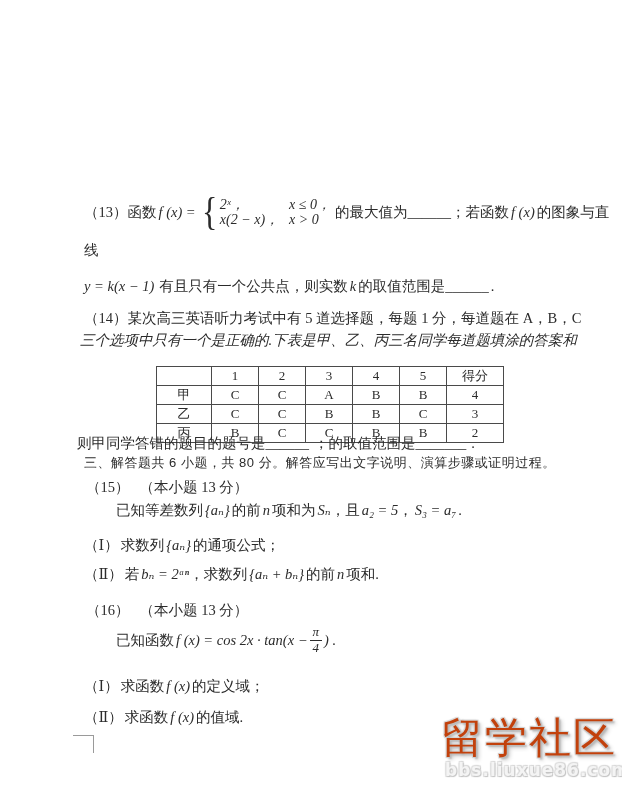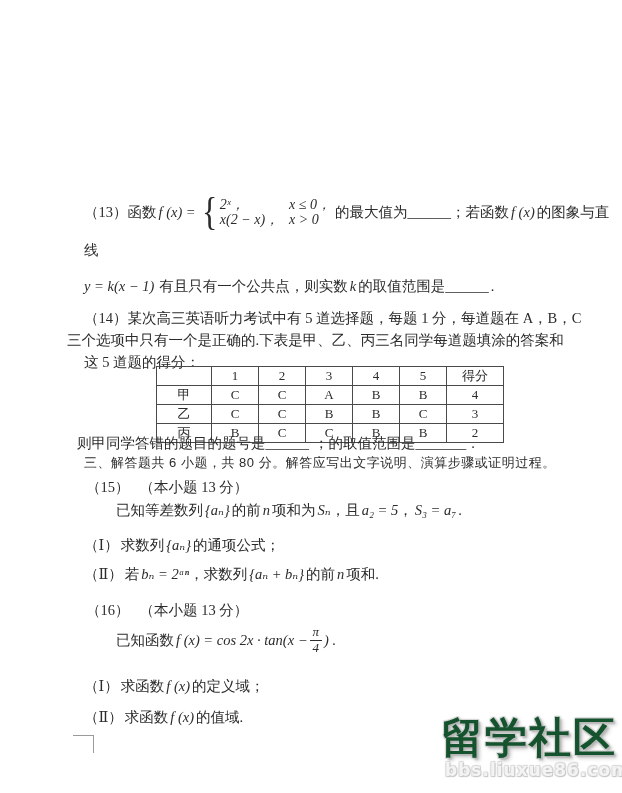--- a/index.html
+++ b/index.html
@@ -32,22 +32,22 @@
   table.ans td{border:1px solid #4a4a4a;text-align:center;height:15px;padding:0 2px;}
   td.c-name{width:50px;}
   td.c-q{width:42px;}
   td.c-score{width:52px;}
   
   .corner{position:absolute;left:73px;top:735px;width:20px;height:17px;border-top:1px solid #9a9a9a;border-right:1px solid #9a9a9a;}
   
   .wm-title{
     position:absolute;left:441px;top:710px;
     font-family:"DejaVu Sans","Liberation Sans",sans-serif;
-    font-size:42px;font-weight:bold;letter-spacing:2px;
-    color:#14532d;
+    font-size:42px;font-weight:normal;letter-spacing:2px;
+    color:#c2410c;
     text-shadow:2px 2px 2px #b5b5b5,-1px -1px 1px #d6d6d6,1px -1px 1px #cfcfcf,-1px 1px 1px #cfcfcf,3px 3px 4px #c9c9c9;
   }
   .wm-url{
     position:absolute;left:445px;top:760px;
     font-family:"DejaVu Sans","Liberation Sans",sans-serif;
     font-size:17px;font-weight:bold;letter-spacing:1px;
     color:#f4f4f4;
     text-shadow:1px 1px 1px #c2c2c2,-1px -1px 1px #dcdcdc,1px -1px 1px #d4d4d4,-1px 1px 1px #d4d4d4;
   }
   .gapL{margin-left:5px;} .gapS{margin-left:2px;}
@@ -82,22 +82,21 @@
   <div class="abs row" style="left:84px;top:277px;">
     <span class="m">y = k(x − 1)</span>
     <span class="cn gapL">有且只有一个公共点，则实数</span>
     <span class="m gapS">k</span>
     <span class="cn gapS">的取值范围是</span>
     <span class="blank">______</span>
     <span class="cn gapS">.</span>
   </div>
 
   <div class="abs cn" style="left:84px;top:309px;">（14）某次高三英语听力考试中有 5 道选择题，每题 1 分，每道题在 A，B，C</div>
-  <div class="abs cn" style="left:67px;top:331px;">三个选项中只有一个是正确的.下表是甲、乙、丙三名同学每道题填涂的答案和</div>
-  <div class="abs cn" style="left:84px;top:353px;">这 5 道题的得分：</div>
+  <div class="abs cn" style="left:80px;top:331px;font-style:italic;">三个选项中只有一个是正确的.下表是甲、乙、丙三名同学每道题填涂的答案和</div>
 
   <div class="abs" style="left:156px;top:366px;">
     <table class="ans">
       <tbody>
         <tr>
           <td class="c-name"></td>
           <td class="c-q">1</td>
           <td class="c-q">2</td>
           <td class="c-q">3</td>
           <td class="c-q">4</td>

